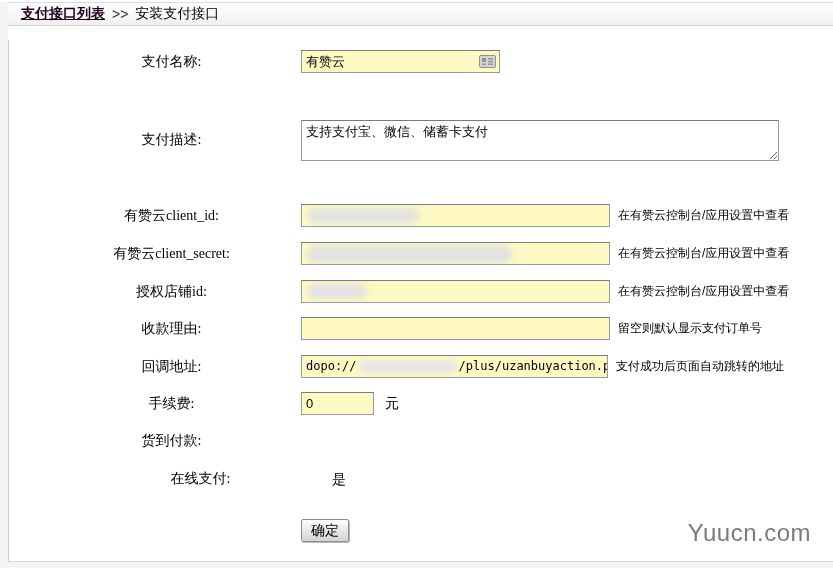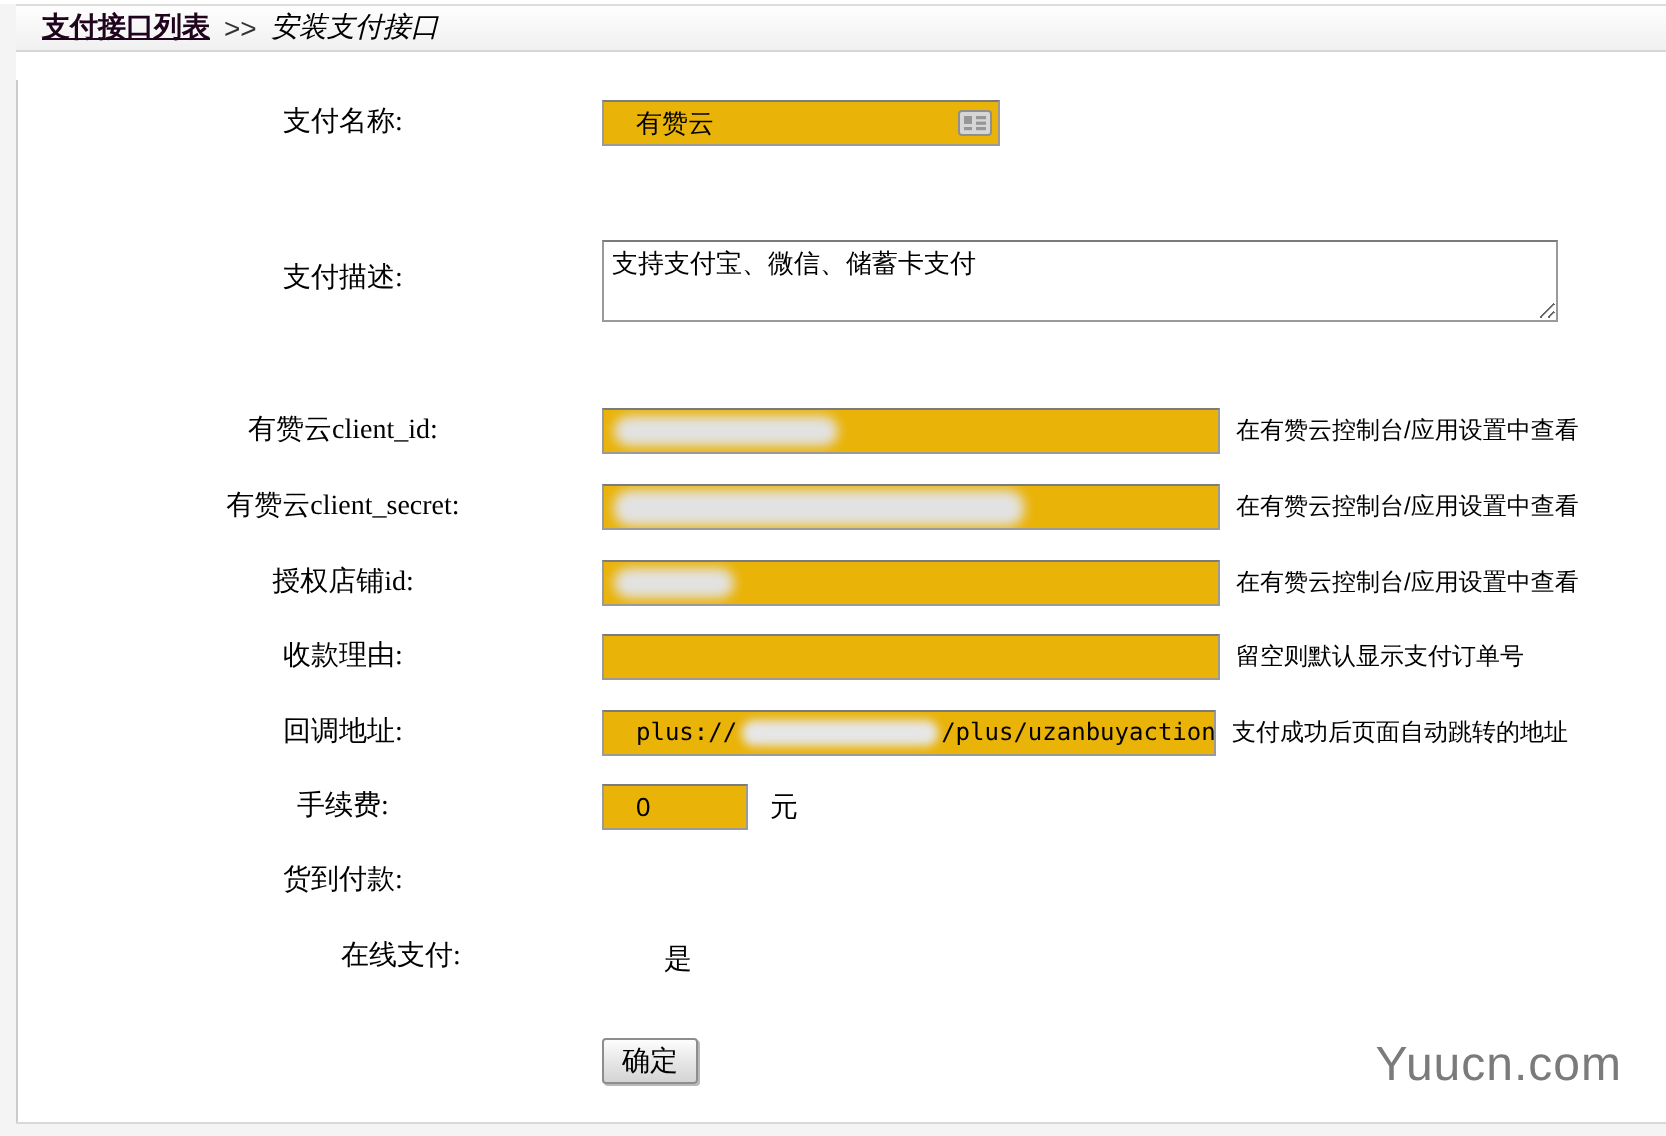--- a/index.html
+++ b/index.html
@@ -15,39 +15,39 @@
   
   .topbar{
     position:absolute;left:8px;right:0;top:2px;height:24px;
     background:linear-gradient(#fefefe,#f0f0f0);
     border-top:1px solid #dcdcdc;border-bottom:1px solid #d6d6d6;
     display:flex;align-items:center;padding-left:13px;box-sizing:border-box;
     font-size:14px;
   }
   .crumb-link{font-weight:bold;text-decoration:underline;color:#20031c;cursor:pointer;}
   .crumb-sep{margin:0 7px;color:#333;}
-  .crumb-cur{color:#000;font-style:italic;}
+  .crumb-cur{color:#000;}
   
   .content{
     position:absolute;left:8px;right:0;top:40px;height:521px;
     background:#fff;border-left:1px solid #cccccc;
   }
   
   .row{position:absolute;left:8px;right:0;display:flex;align-items:flex-start;}
   .lbl{
     width:293px;box-sizing:border-box;padding-left:34px;text-align:center;
     font-size:14px;line-height:23px;color:#000;flex:0 0 293px;font-family:Liberation Serif, serif;
   }
   .lbl-tall{line-height:40px;}
   .ctrl{display:flex;align-items:flex-start;}
   .txt{
-    height:23px;box-sizing:border-box;background:#eab308;
+    height:23px;box-sizing:border-box;background:#fef9c3;
     border:1px solid #9a9a9a;border-top-color:#7b7b7b;
     font:13px "Liberation Sans","DejaVu Sans",sans-serif;
-    padding:2px 16px;outline:none;
+    padding:2px 4px;outline:none;
   }
   .fake-input{position:relative;overflow:hidden;}
   .blur-pill{position:absolute;background:#e2e2e2;border-radius:8px;filter:blur(3px);}
   .blur-inline{display:inline-block;background:#e6e6e6;border-radius:6px;filter:blur(2.5px);height:13px;vertical-align:middle;margin:0 2px;}
   .hint{font-size:12px;line-height:23px;margin-left:8px;white-space:nowrap;}
   .unit{font-size:14px;line-height:23px;margin-left:11px;}
   .static-val{font-size:14px;line-height:18px;padding-left:2px;}
   .mono{font-family:"DejaVu Sans Mono","Liberation Mono",monospace;font-size:12px;line-height:17px;}
   textarea.desc{
     width:478px;height:41px;box-sizing:border-box;resize:both;
@@ -143,21 +143,21 @@
   <div class="ctrl">
     <input class="txt" style="width: 309px;">
     <span class="hint">留空则默认显示支付订单号</span>
   </div>
 </div>
 
 <div class="row" style="top:355px;">
   <div class="lbl">回调地址:</div>
   <div class="ctrl">
     <div class="txt fake-input mono" style="width:307px;white-space:nowrap;">
-      <span>plus://</span><span class="blur-inline" style="width:98px;"></span><span>/plus/uzanbuyaction.php?dopo</span>
+      <span>dopo://</span><span class="blur-inline" style="width:98px;"></span><span>/plus/uzanbuyaction.php?dopo</span>
     </div>
     <span class="hint">支付成功后页面自动跳转的地址</span>
   </div>
 </div>
 
 <div class="row" style="top:392px;">
   <div class="lbl">手续费:</div>
   <div class="ctrl">
     <input class="txt" style="width: 73px;" value="0">
     <span class="unit">元</span>

